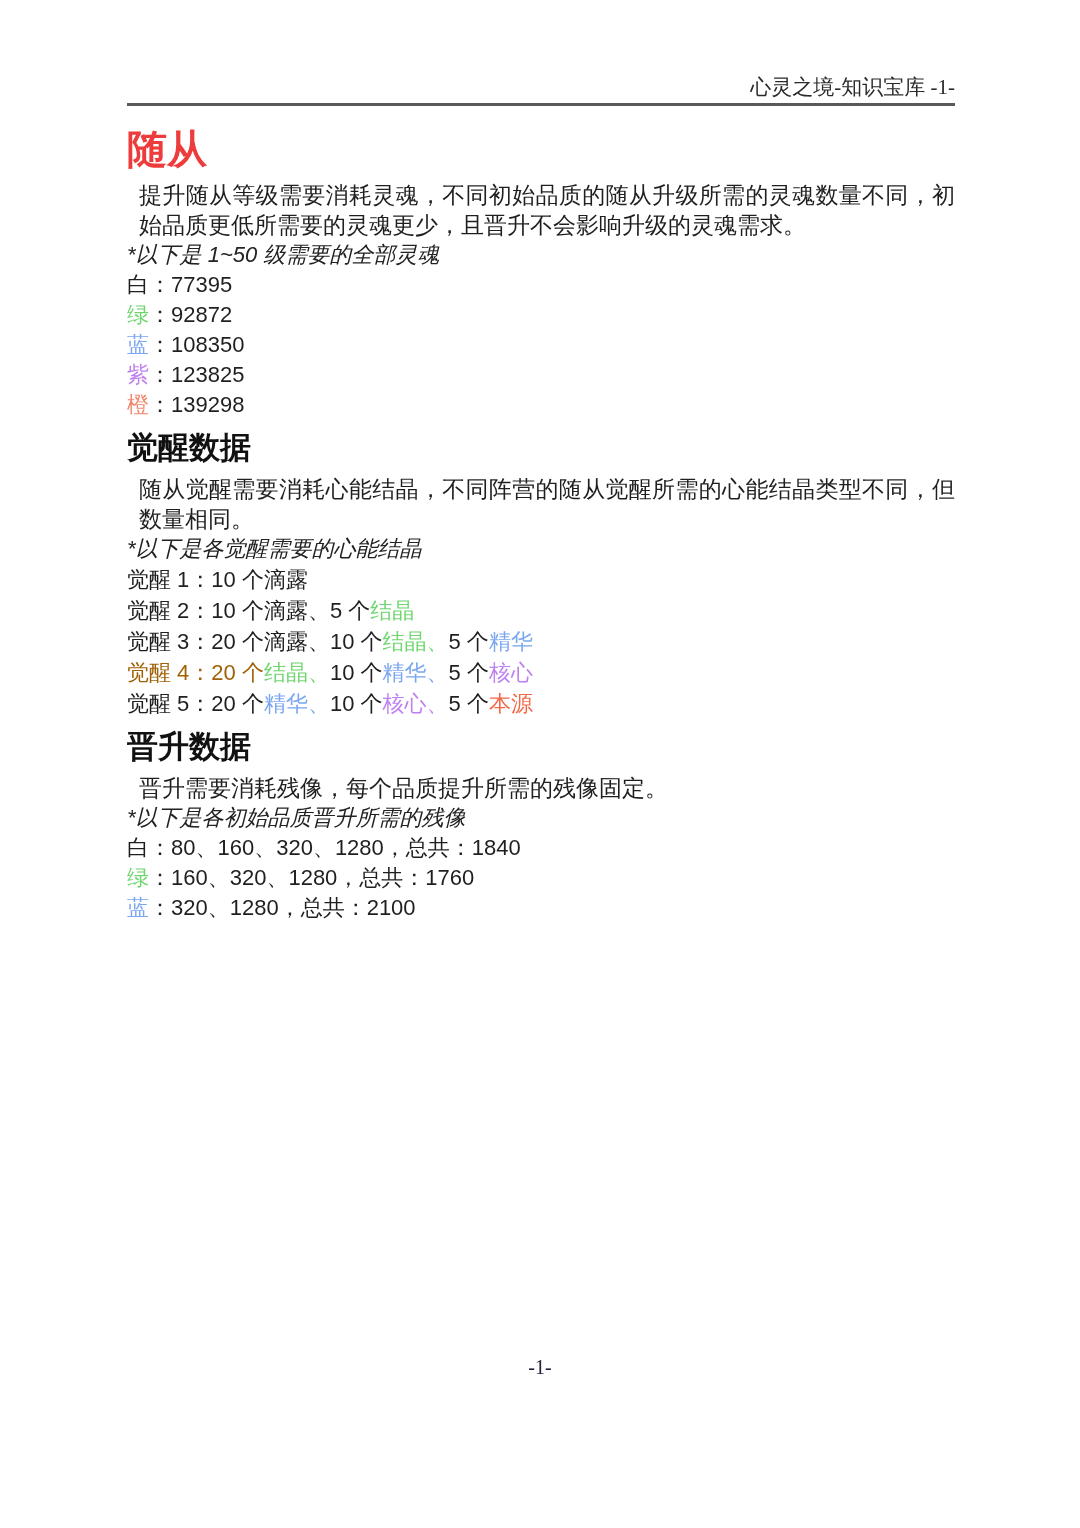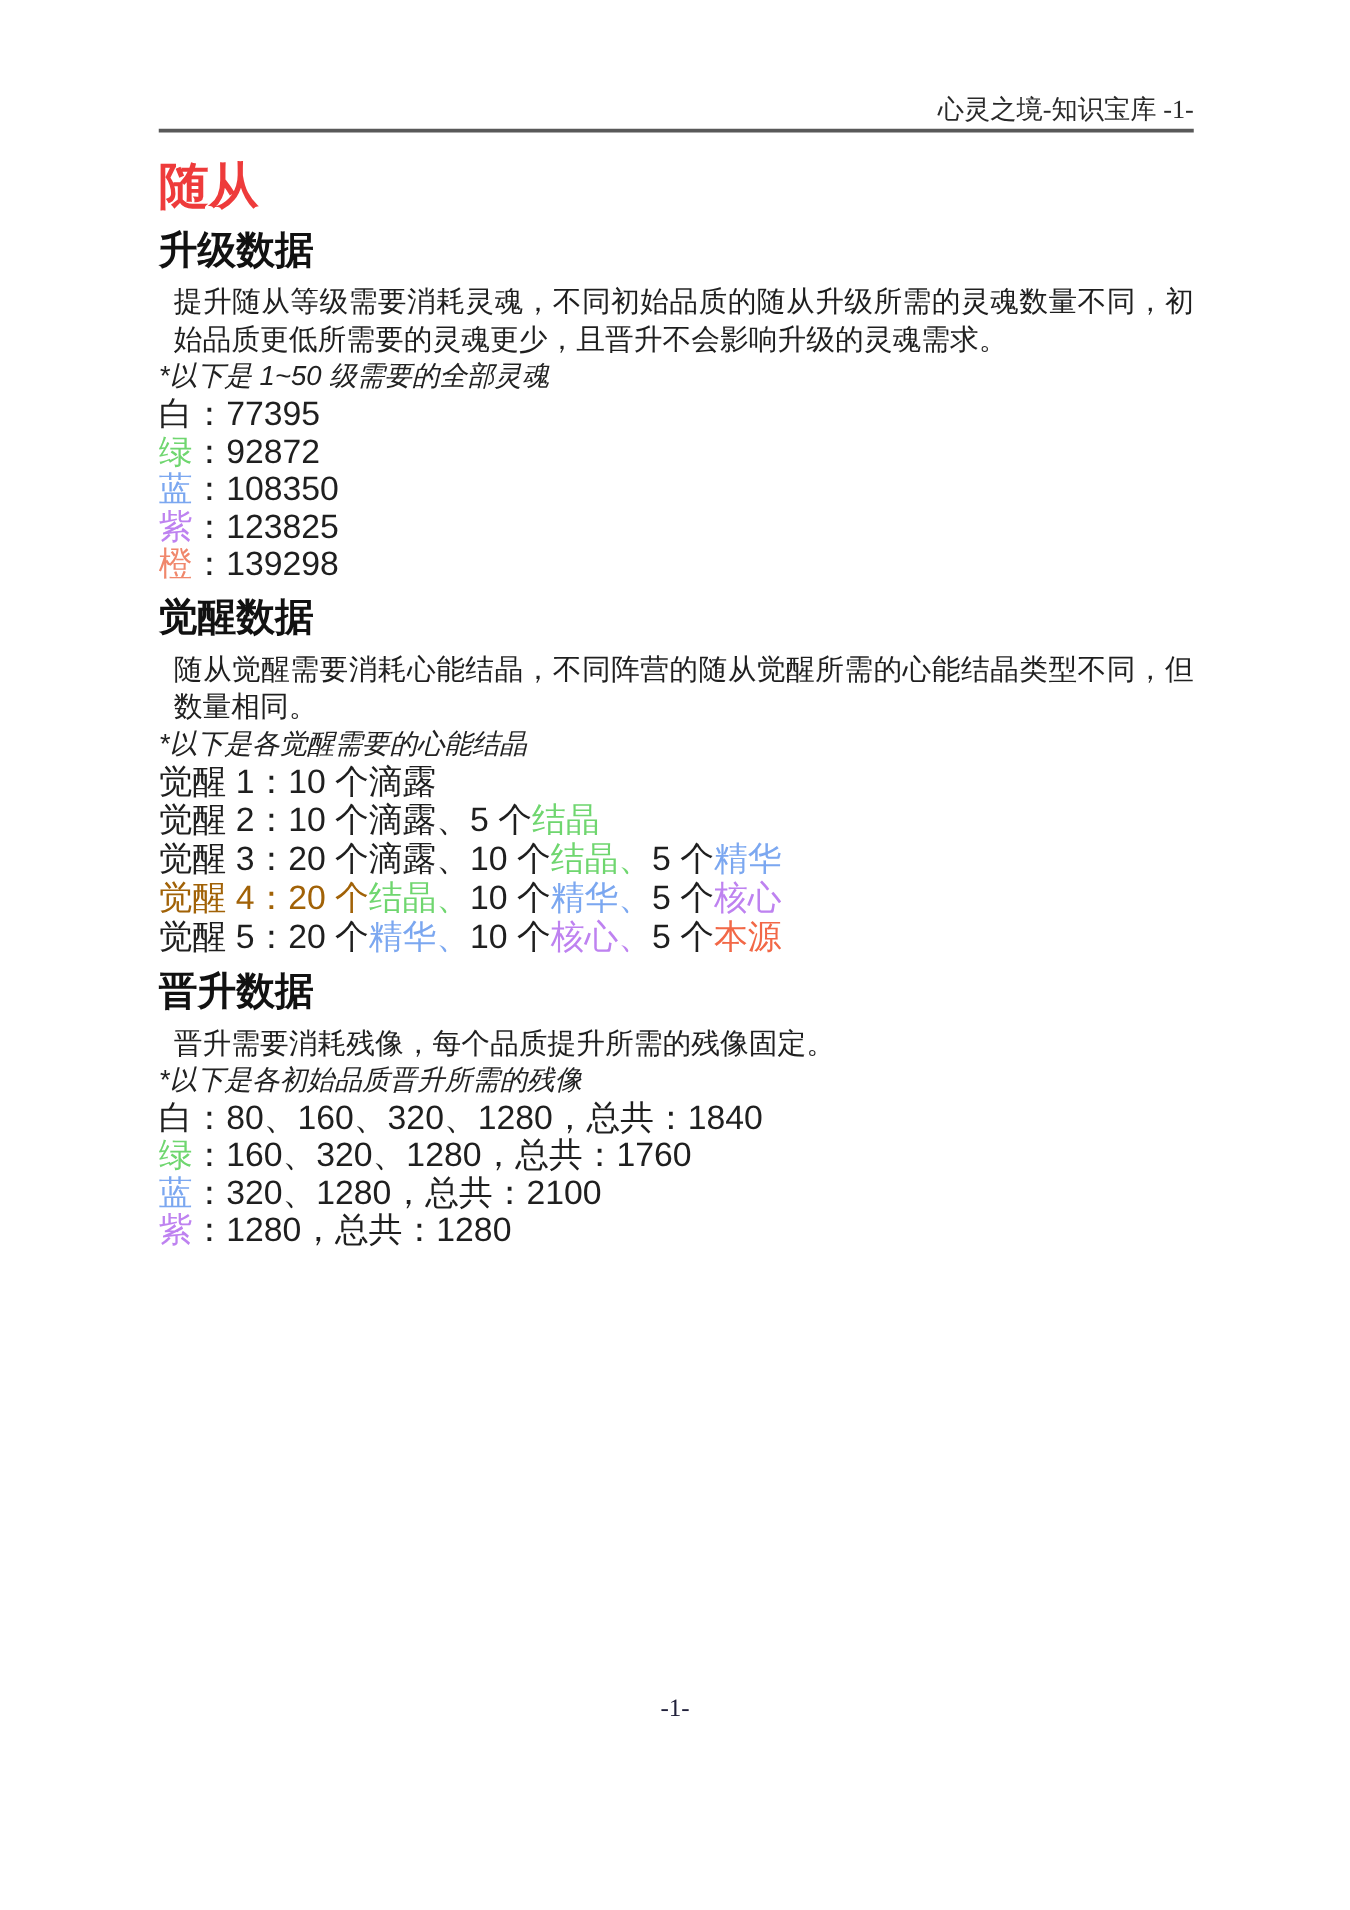--- a/index.html
+++ b/index.html
@@ -47,21 +47,21 @@
     text-align: justify;
   }
   .note {
     margin: 0;
     font-size: 22px;
     line-height: 30px;
     font-style: italic;
     color: #222222;
   }
   .data-line {
-    font-size: 27px;
+    font-size: 22px;
     line-height: 30px;
   }
   .awaken .data-line { line-height: 31px; }
   .page-footer {
     position: absolute;
     left: 0; right: 0;
     top: 1356px;
     text-align: center;
     font-size: 20px;
     color: #20203a;
@@ -73,21 +73,20 @@
 
 <div class="page">
   <div class="content">
 
     <div class="header-row">心灵之境-知识宝库 -1-</div>
     <hr class="header-rule">
 
     <h1 class="doc-title" style="color: rgb(238, 59, 59);">随从</h1>
 
     <section>
-      <h2 class="section-heading">升级数据</h2>
       <p class="body-par">提升随从等级需要消耗灵魂，不同初始品质的随从升级所需的灵魂数量不同，初始品质更低所需要的灵魂更少，且晋升不会影响升级的灵魂需求。</p>
       <p class="note">*以下是 1~50 级需要的全部灵魂</p>
       <div>
         <div class="data-line"><span style="color: rgb(31, 31, 31);">白：77395</span></div>
         <div class="data-line"><span style="color: rgb(111, 214, 111);">绿</span><span style="color: rgb(31, 31, 31);">：92872</span></div>
         <div class="data-line"><span style="color: rgb(123, 167, 240);">蓝</span><span style="color: rgb(31, 31, 31);">：108350</span></div>
         <div class="data-line"><span style="color: rgb(190, 130, 240);">紫</span><span style="color: rgb(31, 31, 31);">：123825</span></div>
         <div class="data-line"><span style="color: rgb(240, 135, 107);">橙</span><span style="color: rgb(31, 31, 31);">：139298</span></div>
       </div>
     </section>
@@ -106,20 +105,19 @@
     </section>
 
     <section>
       <h2 class="section-heading">晋升数据</h2>
       <p class="body-par">晋升需要消耗残像，每个品质提升所需的残像固定。</p>
       <p class="note">*以下是各初始品质晋升所需的残像</p>
       <div>
         <div class="data-line"><span style="color: rgb(31, 31, 31);">白：80、160、320、1280，总共：1840</span></div>
         <div class="data-line"><span style="color: rgb(111, 214, 111);">绿</span><span style="color: rgb(31, 31, 31);">：160、320、1280，总共：1760</span></div>
         <div class="data-line"><span style="color: rgb(123, 167, 240);">蓝</span><span style="color: rgb(31, 31, 31);">：320、1280，总共：2100</span></div>
-        <div class="data-line"><span style="color: rgb(190, 130, 240);">紫</span><span style="color: rgb(31, 31, 31);">：1280，总共：1280</span></div>
       </div>
     </section>
 
   </div>
 
   <div class="page-footer">-1-</div>
 </div>
 
 </body></html>

